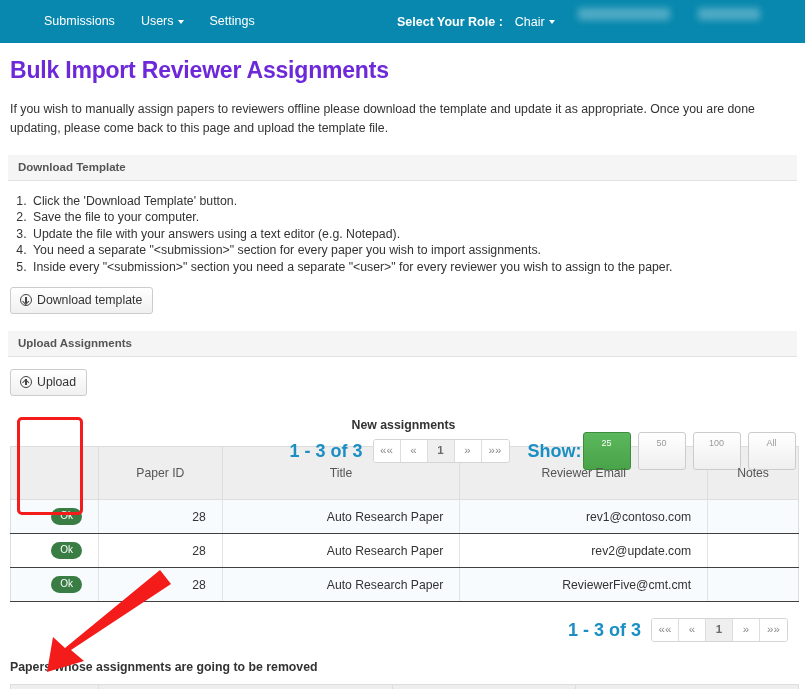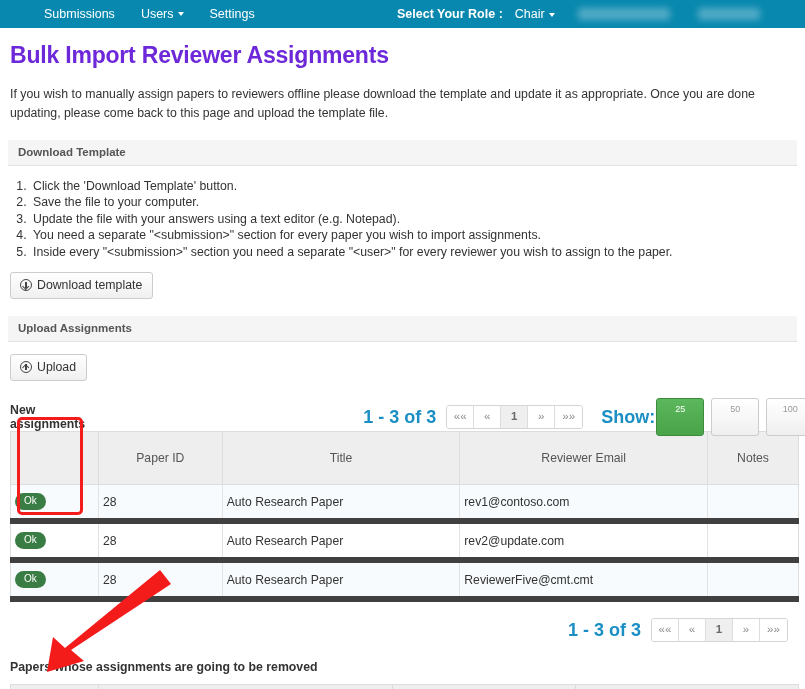--- a/index.html
+++ b/index.html
@@ -7,21 +7,21 @@
     margin: 0; padding: 0;
     width: 805px; height: 689px;
     background: #ffffff;
     font-family: "Liberation Sans", sans-serif;
     color: #333333;
     overflow: hidden;
   }
 
   
   .navbar {
-    height: 28px;
+    height: 43px;
     background: #0888ae;
     display: flex;
     align-items: center;
     position: relative;
   }
   .nav-left { display: flex; align-items: center; padding-left: 31px; }
   .nav-link {
     color: #ffffff;
     font-size: 12.5px;
     padding: 0 13px;
@@ -153,20 +153,21 @@
   }
   .btn-row { margin-top: 12px; margin-left: 2px; }
 
   
   .assign-head {
     display: flex;
     align-items: center;
     margin-top: 22px;
     padding-left: 2px;
     height: 28px;
+    flex-direction: column;
   }
   .assign-title {
     font-size: 12.3px;
     font-weight: bold;
     color: #333333;
   }
   .pager-wrap {
     display: flex;
     align-items: center;
     margin-left: 278px;
@@ -235,24 +236,24 @@
     background: #eeeeee;
     color: #555555;
     font-weight: normal;
     text-align: center;
     padding: 19px 4px;
     border-right: 1px solid #dddddd;
     border-bottom: 1px solid #dddddd;
   }
   table.grid thead th:last-child { border-right: none; }
   table.grid tbody td {
-    text-align: left;
-    padding: 8px 4px;
+    text-align: right;
+    padding: 8px 16px;
     border-right: 1px solid #e3e3e3;
-    border-bottom: 6px solid #404040;
+    border-bottom: 1px solid #404040;
     color: #333333;
   }
   table.grid tbody td:last-child { border-right: none; }
   table.grid tbody tr:nth-child(odd) td { background: #f7fbfd; }
   table.grid tbody tr:nth-child(even) td { background: #ffffff; }
 
   .col-status { width: 88px; }
   .col-paperid { width: 124px; }
   .col-title   { width: 238px; }
   .col-email   { width: 248px; }

